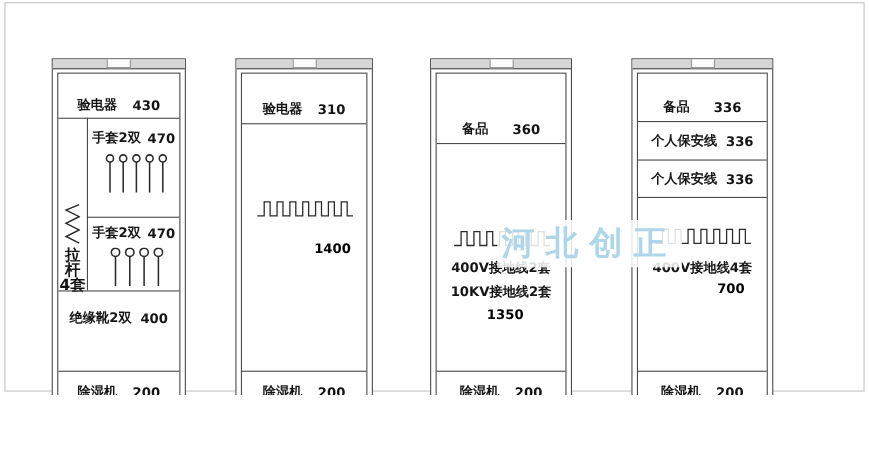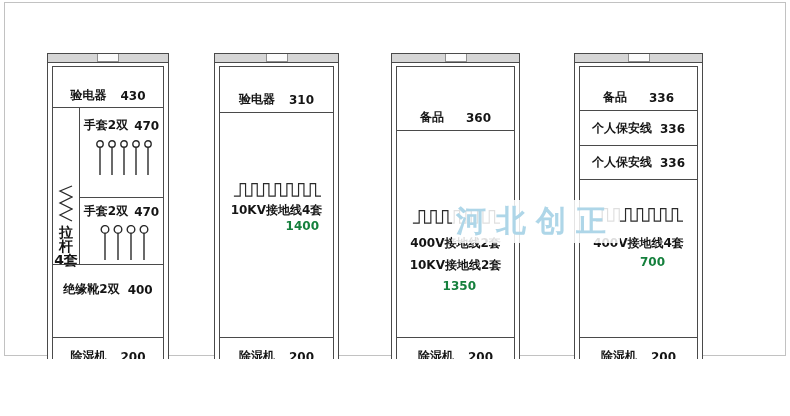--- a/index.html
+++ b/index.html
@@ -6,21 +6,21 @@
   html,body { background:#ffffff; font-family:"DejaVu Sans","Liberation Sans",sans-serif; }
   .stage { position:relative; width:790px; height:359px; background:#fff; overflow:hidden; }
   .frame { position:absolute; left:4px; top:2px; right:4px; bottom:3px; border:1px solid #c2c2c2; }
   .cab { position:absolute; top:53px; height:339px; border:1px solid #4a4a4a; background:#fff; }
   .band { position:absolute; left:0; top:0; right:0; height:9px; background:#d6d6d6; border-bottom:1px solid #4a4a4a; }
   .notch { position:absolute; top:0; left:50%; transform:translateX(-50%); width:22px; height:8px; background:#fbfbfb; border:1px solid #8f8f8f; border-top:none; z-index:2; }
   .inner { position:absolute; left:4px; right:4px; top:12px; bottom:4px; border:1px solid #4a4a4a; }
   .hline { position:absolute; left:0; right:0; border-top:1px solid #4a4a4a; }
   .vline { position:absolute; top:0; border-left:1px solid #4a4a4a; }
   .row { position:absolute; left:0; right:0; display:flex; justify-content:center; align-items:center; gap:14px; font-size:12px; font-weight:bold; color:#151515; white-space:nowrap; }
-  .val { position:absolute; font-size:12px; font-weight:bold; color:#15803d; }
+  .val { position:absolute; font-size:12px; font-weight:bold; color:#000000; }
   .rodtext { position:absolute; left:0; width:26px; text-align:center; font-size:14px; font-weight:bold; color:#151515; line-height:14px; }
   .icon { position:absolute; line-height:0; }
   .wm-main { position:absolute; left:452px; top:200px; font-size:30px; font-weight:bold; letter-spacing:10px; color:#aed6e8; background:rgba(255,255,255,0.85); padding:1px 4px; z-index:5; white-space:nowrap; }
   .wm-bottom { position:absolute; left:327px; top:391px; font-size:21px; font-weight:bold; letter-spacing:5px; color:#d9ecf8; background:rgba(150,188,219,0.55); padding:1px 4px; z-index:5; white-space:nowrap; }
 </style>
 </head>
 <body>
 
 <div class="stage">
   <div class="frame"></div>
@@ -104,23 +104,20 @@
         <span>验电器</span>
         <span>310</span>
       </div>
       <div class="hline" style="top:45px;"></div>
 
       <div class="icon" style="left:13px; top:113px;">
         <svg width="88" height="18" viewBox="0 0 98 18" fill="none" stroke="#2a2a2a" stroke-width="1.3">
           <path d="M1 17 h7 v-14 h6 v14 h7 v-14 h6 v14 h7 v-14 h6 v14 h7 v-14 h6 v14 h7 v-14 h6 v14 h7 v-14 h6 v14 h7 v-14 h6 v14 h6"></path>
         </svg>
       </div>
-      <div class="row" style="top:135px;">
-        <span>10KV接地线4套</span>
-      </div>
       <div class="val" style="top:152px; right:14px;">1400</div>
 
       <div class="hline" style="top:270px;"></div>
       <div class="row" style="top:281px;">
         <span>除湿机</span>
         <span>200</span>
       </div>
     </div>
   </div>
 
@@ -178,21 +175,21 @@
       <div class="hline" style="top:112px;"></div>
 
       <div class="icon" style="left:15px; top:138px;">
         <svg width="88" height="18" viewBox="0 0 98 18" fill="none" stroke="#2a2a2a" stroke-width="1.3">
           <path d="M1 17 h7 v-14 h6 v14 h7 v-14 h6 v14 h7 v-14 h6 v14 h7 v-14 h6 v14 h7 v-14 h6 v14 h7 v-14 h6 v14 h7 v-14 h6 v14 h6"></path>
         </svg>
       </div>
       <div class="row" style="top:168px;">
         <span>400V接地线4套</span>
       </div>
-      <div class="val" style="top:188px; right:32px;">700</div>
+      <div class="val" style="top:188px; right:20px;">700</div>
 
       <div class="hline" style="top:270px;"></div>
       <div class="row" style="top:281px;">
         <span>除湿机</span>
         <span>200</span>
       </div>
     </div>
   </div>
 
   <div class="wm-main">河北创正</div>

